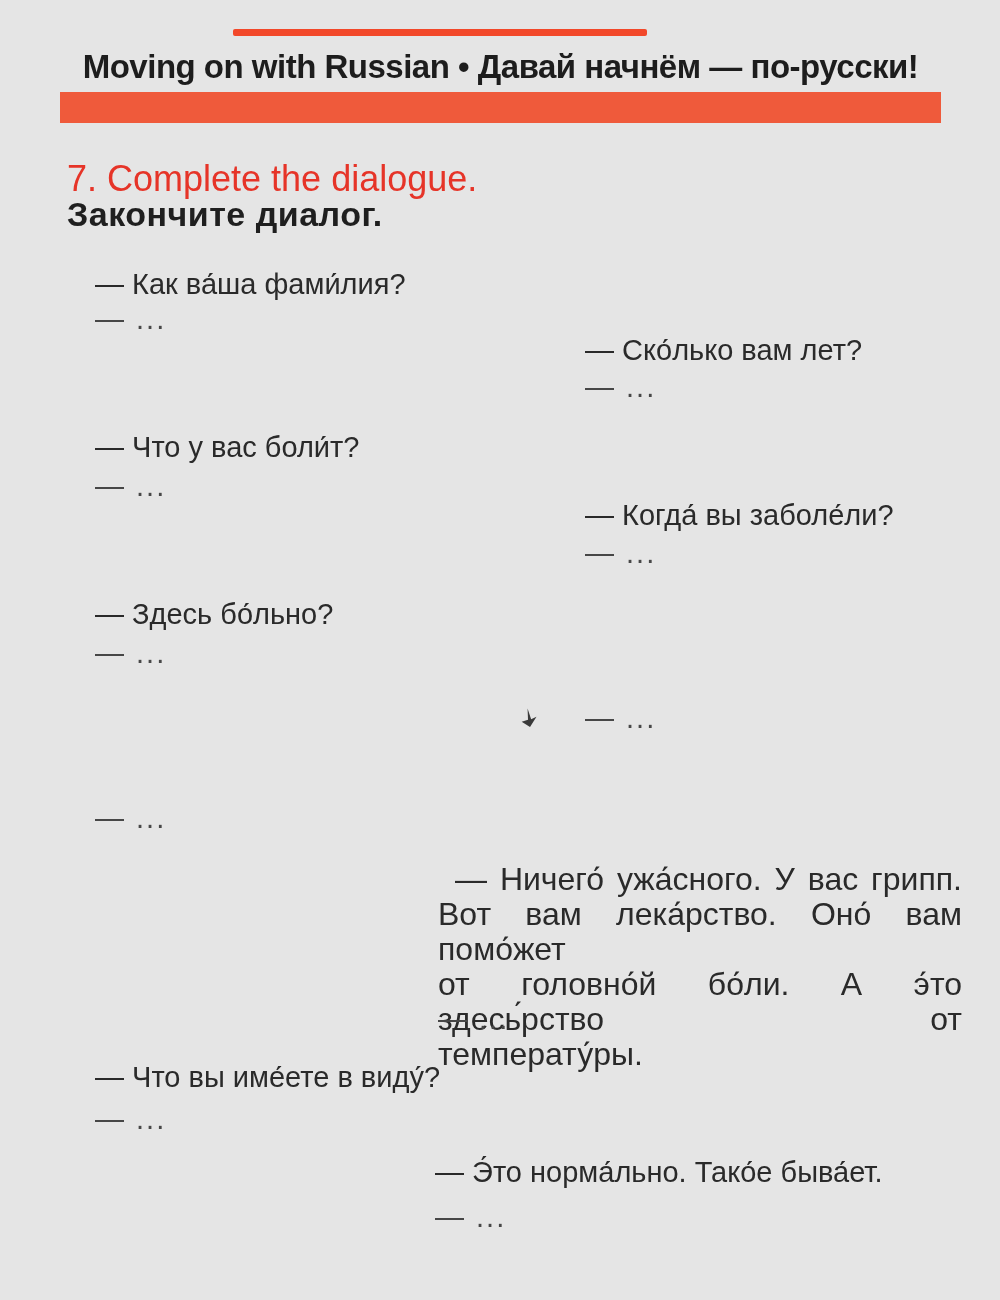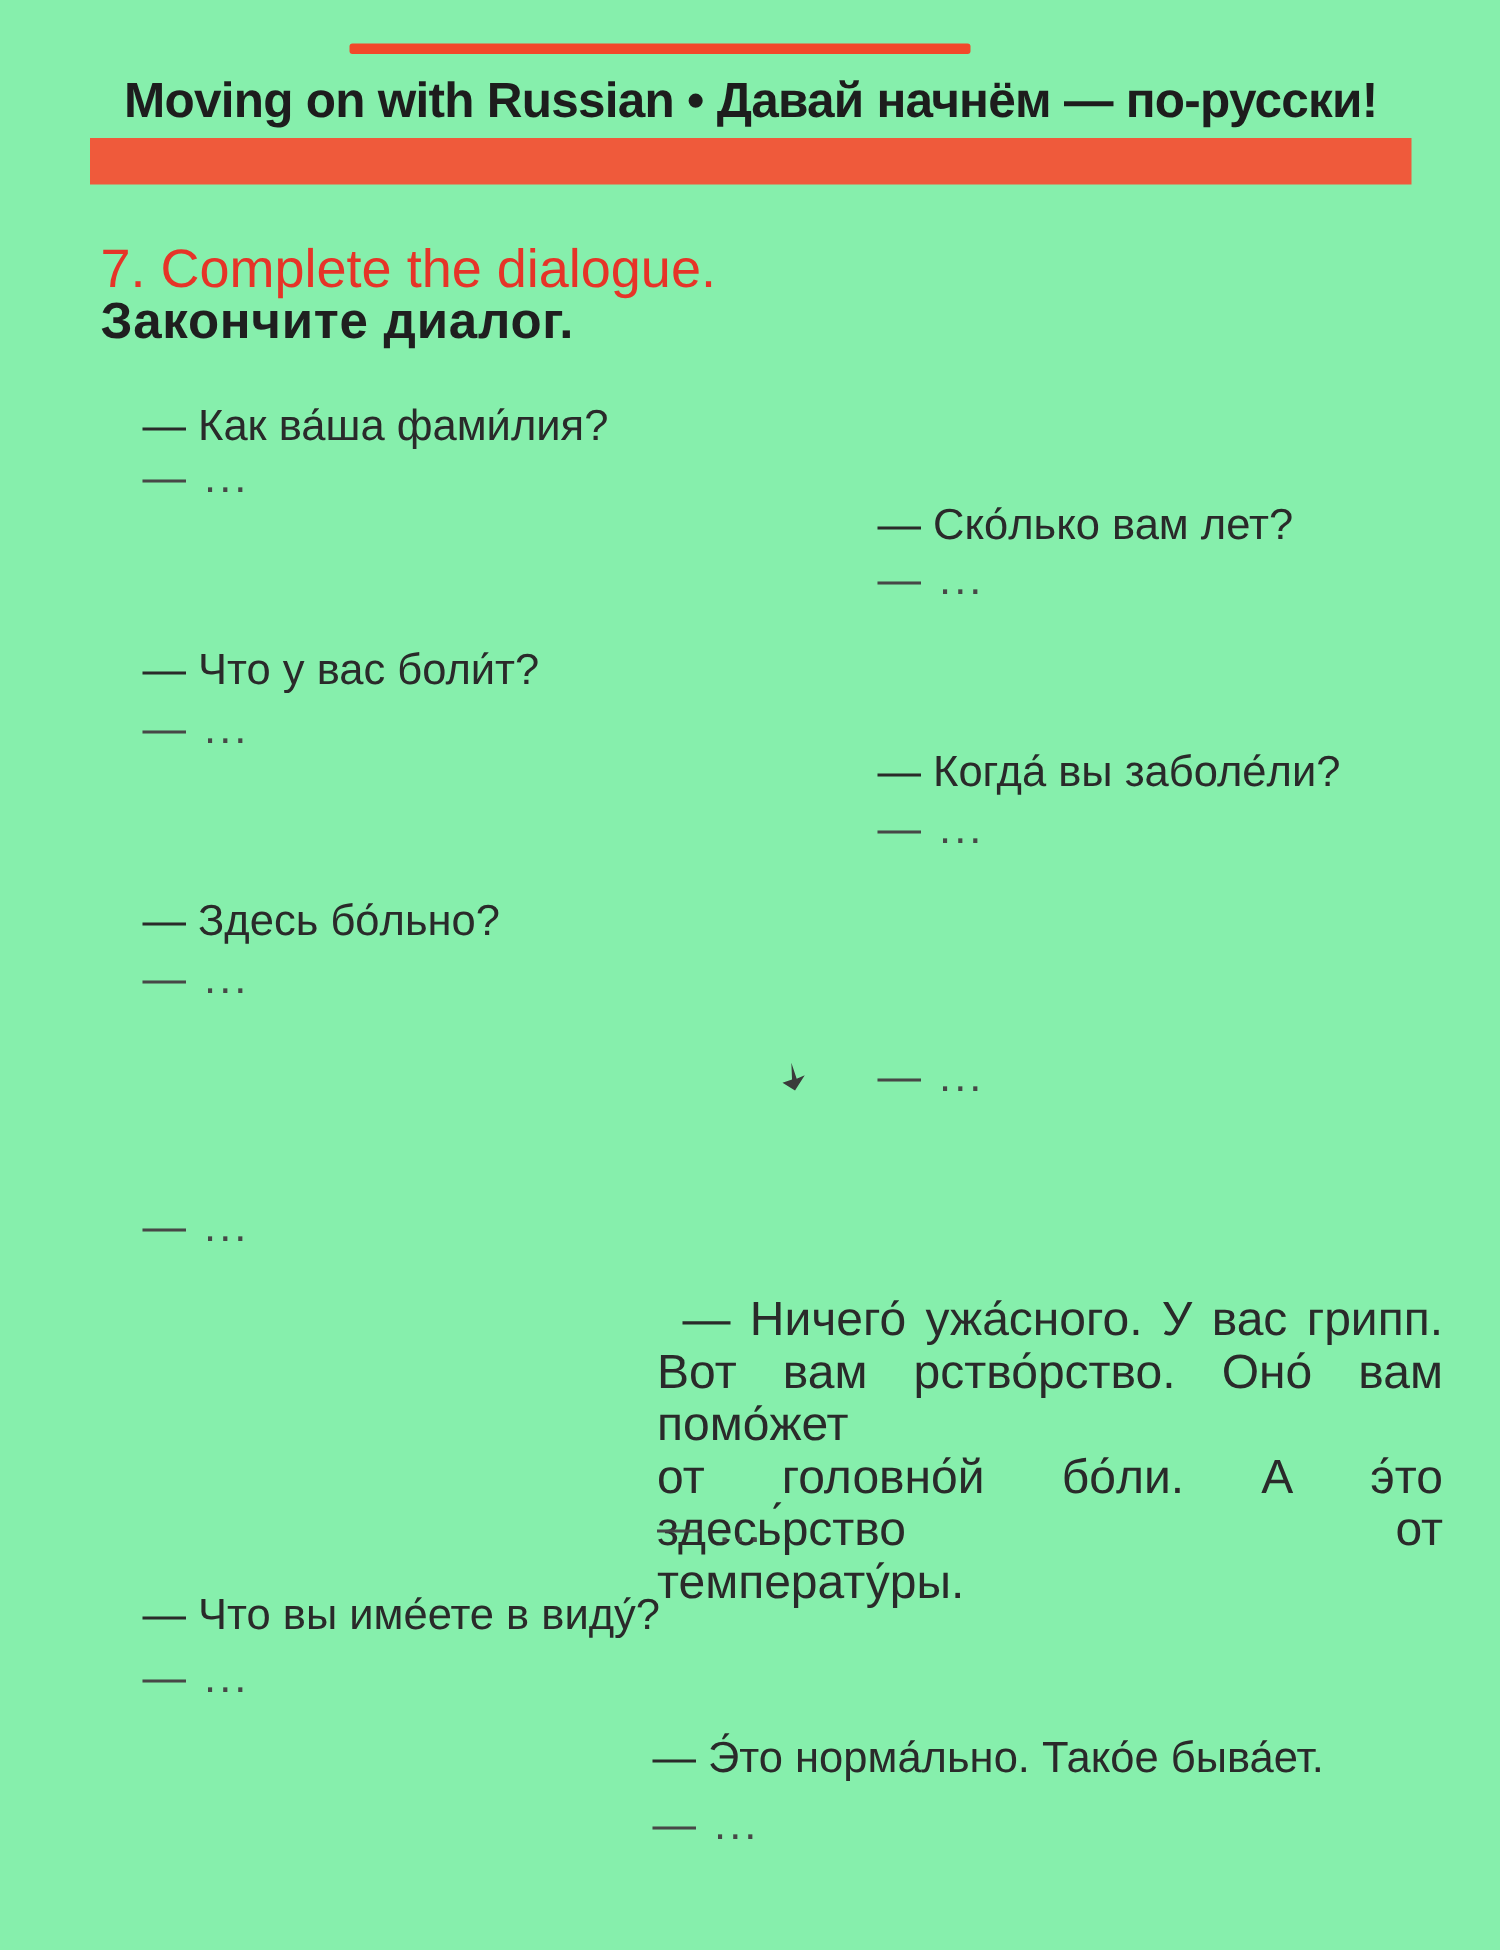--- a/index.html
+++ b/index.html
@@ -1,19 +1,19 @@
 <!DOCTYPE html>
 <html><head>
 <meta charset="utf-8">
 <style>
   html,body{margin:0;padding:0;background:#ffffff;}
   .page{
     position:relative;
     width:1000px;height:1300px;
-    background:#86efac;
+    background:#e5e5e5;
     font-family:"Liberation Sans","DejaVu Sans",sans-serif;
     color:#262626;
     overflow:hidden;
   }
   .top-rule{
     position:absolute;left:233px;top:29px;width:414px;height:7px;
     background:#f2482a;border-radius:2px;
   }
   .header-title{
     position:absolute;left:60px;top:48px;width:881px;
@@ -86,21 +86,21 @@
   <span class="ink">
     <svg width="22" height="24" viewBox="0 0 22 24">
       <polygon points="7,1 12,11 17,8 12,19 3,15 9,12" fill="#3a3a3a" transform="rotate(8 11 12)"></polygon>
     </svg>
   </span>
 
   <div class="line resp" style="left:95px;top:802px">— ...</div>
 
   <div class="para">
     <div class="jline first">— Ничего́ ужа́сного. У вас грипп.</div>
-    <div class="jline">Вот вам рство́рство. Оно́ вам помо́жет</div>
+    <div class="jline">Вот вам лека́рство. Оно́ вам помо́жет</div>
     <div class="jline">от головно́й бо́ли. А э́то здесь́рство от</div>
     <div>температу́ры.</div>
   </div>
   <div class="line resp" style="left:438px;top:1003px">— ...</div>
 
   <div class="line" style="left:95px;top:1061px">— Что вы име́ете в виду́?</div>
   <div class="line resp" style="left:95px;top:1103px">— ...</div>
 
   <div class="line" style="left:435px;top:1156px">— Э́то норма́льно. Тако́е быва́ет.</div>
   <div class="line resp" style="left:435px;top:1201px">— ...</div>

